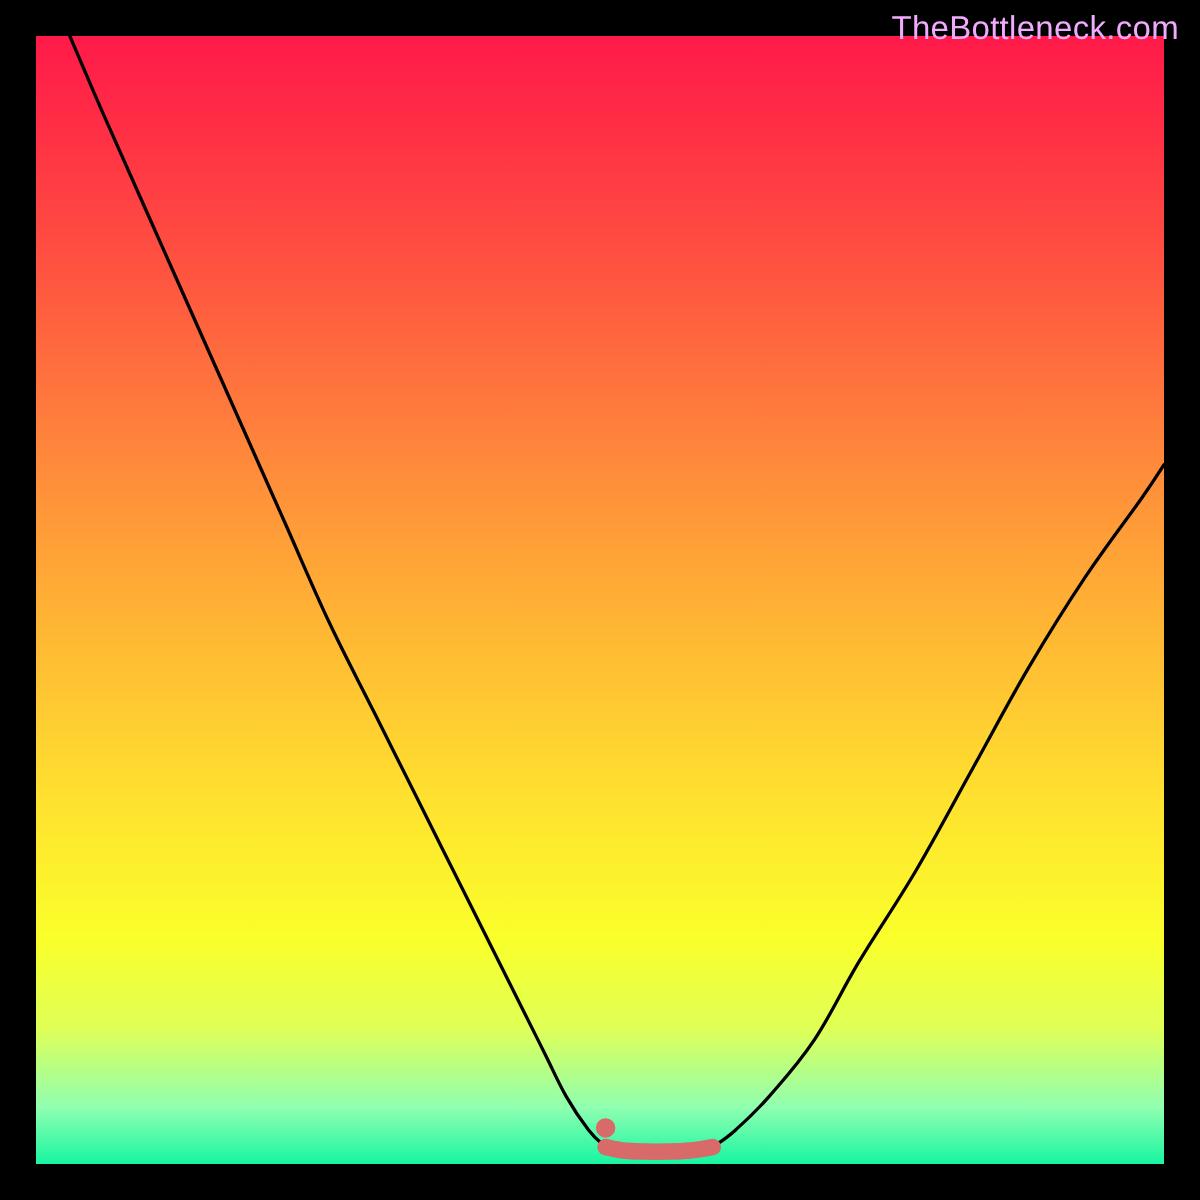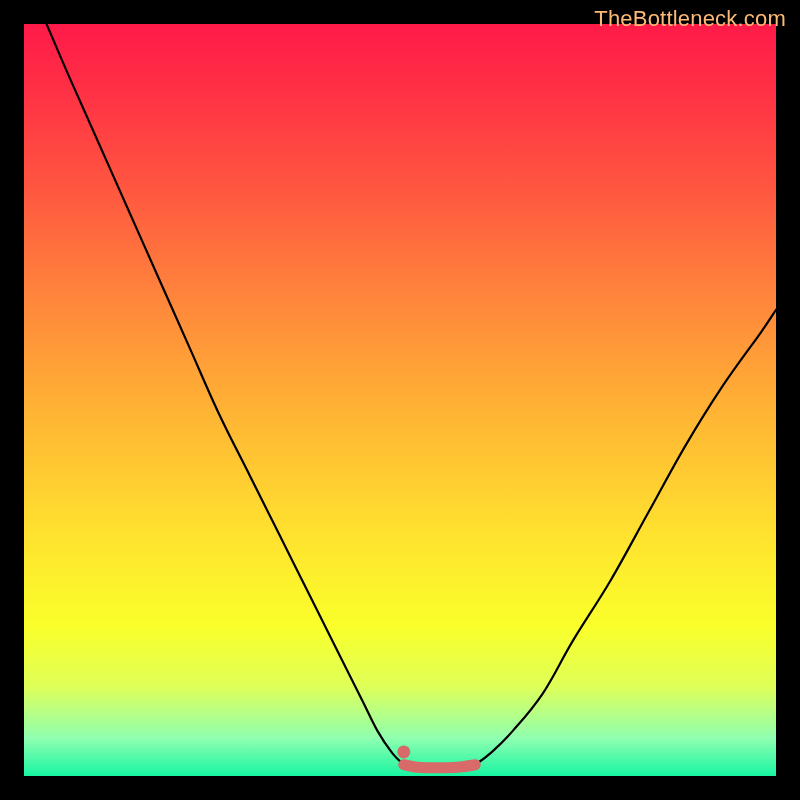--- a/index.html
+++ b/index.html
@@ -27,21 +27,21 @@
       #faff2a 80%,
       #dfff57 88%,
       #8fffb0 95%,
       #17f5a2 100%
     );
   }
   .watermark {
     position: absolute;
     top: 6px;
     right: 14px;
-    color: #fdba74;
+    color: #f0abfc;
     font-size: 22px;
     font-weight: 500;
     letter-spacing: 0.2px;
     font-family: Arial, Helvetica, sans-serif;
   }
   svg.plot {
     position: absolute;
     left: 0;
     top: 0;
     width: 752px;

